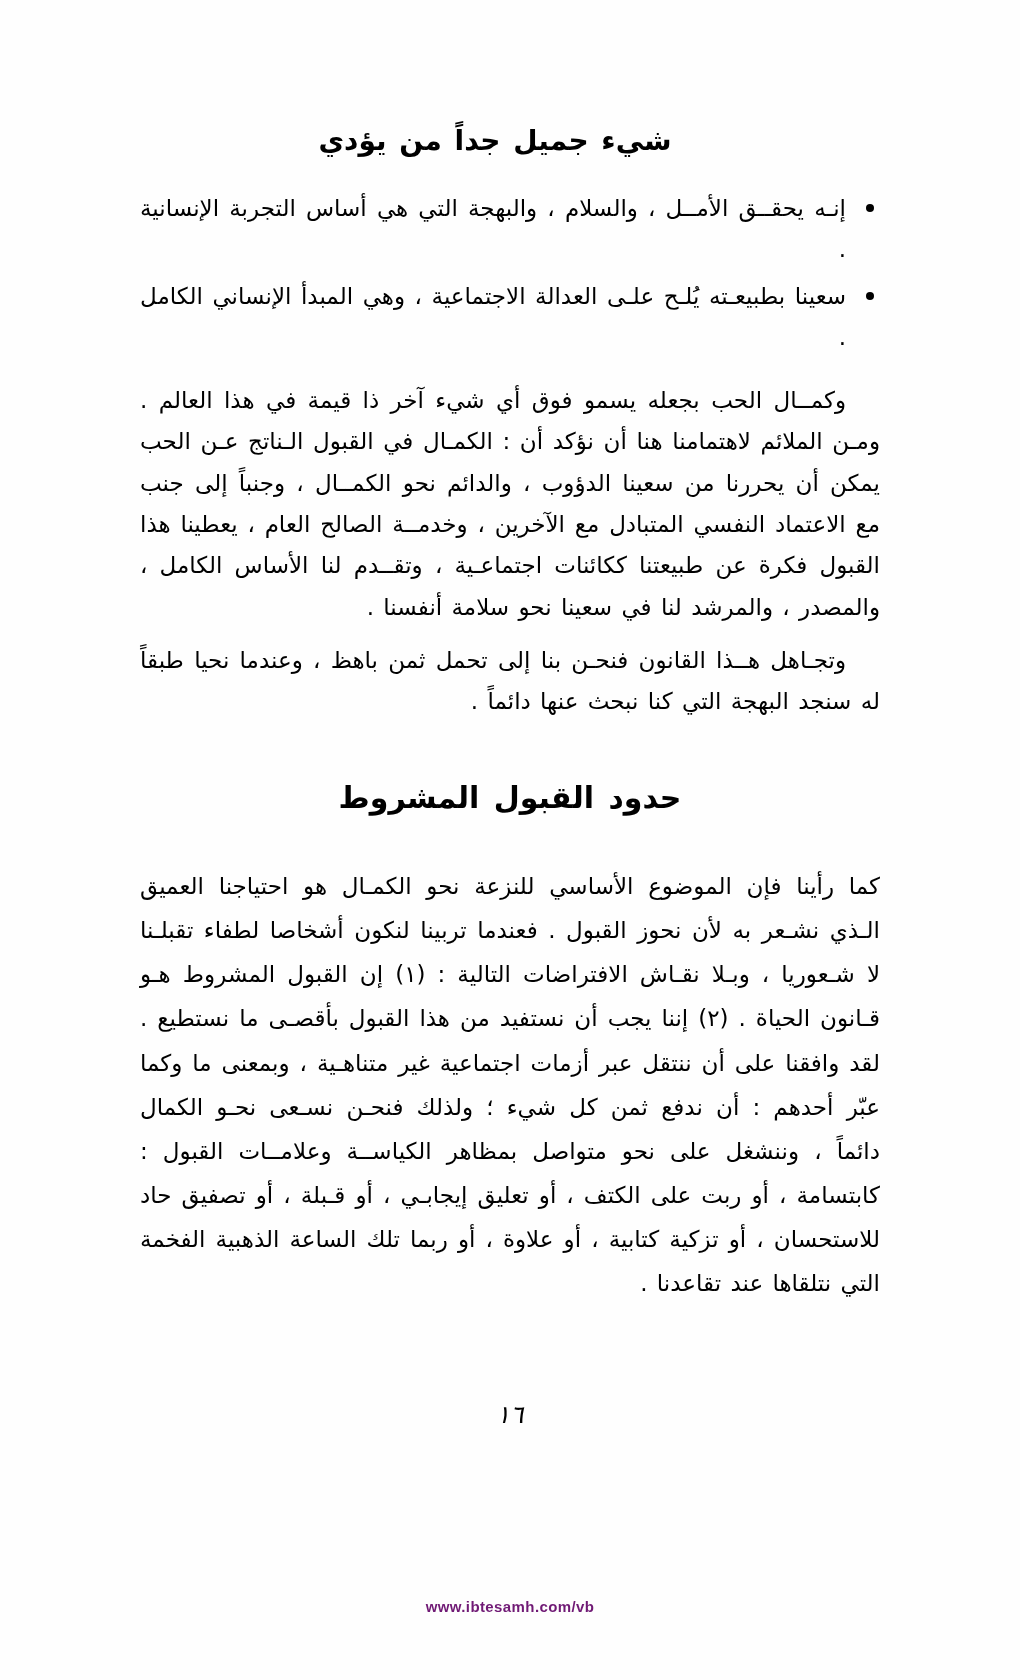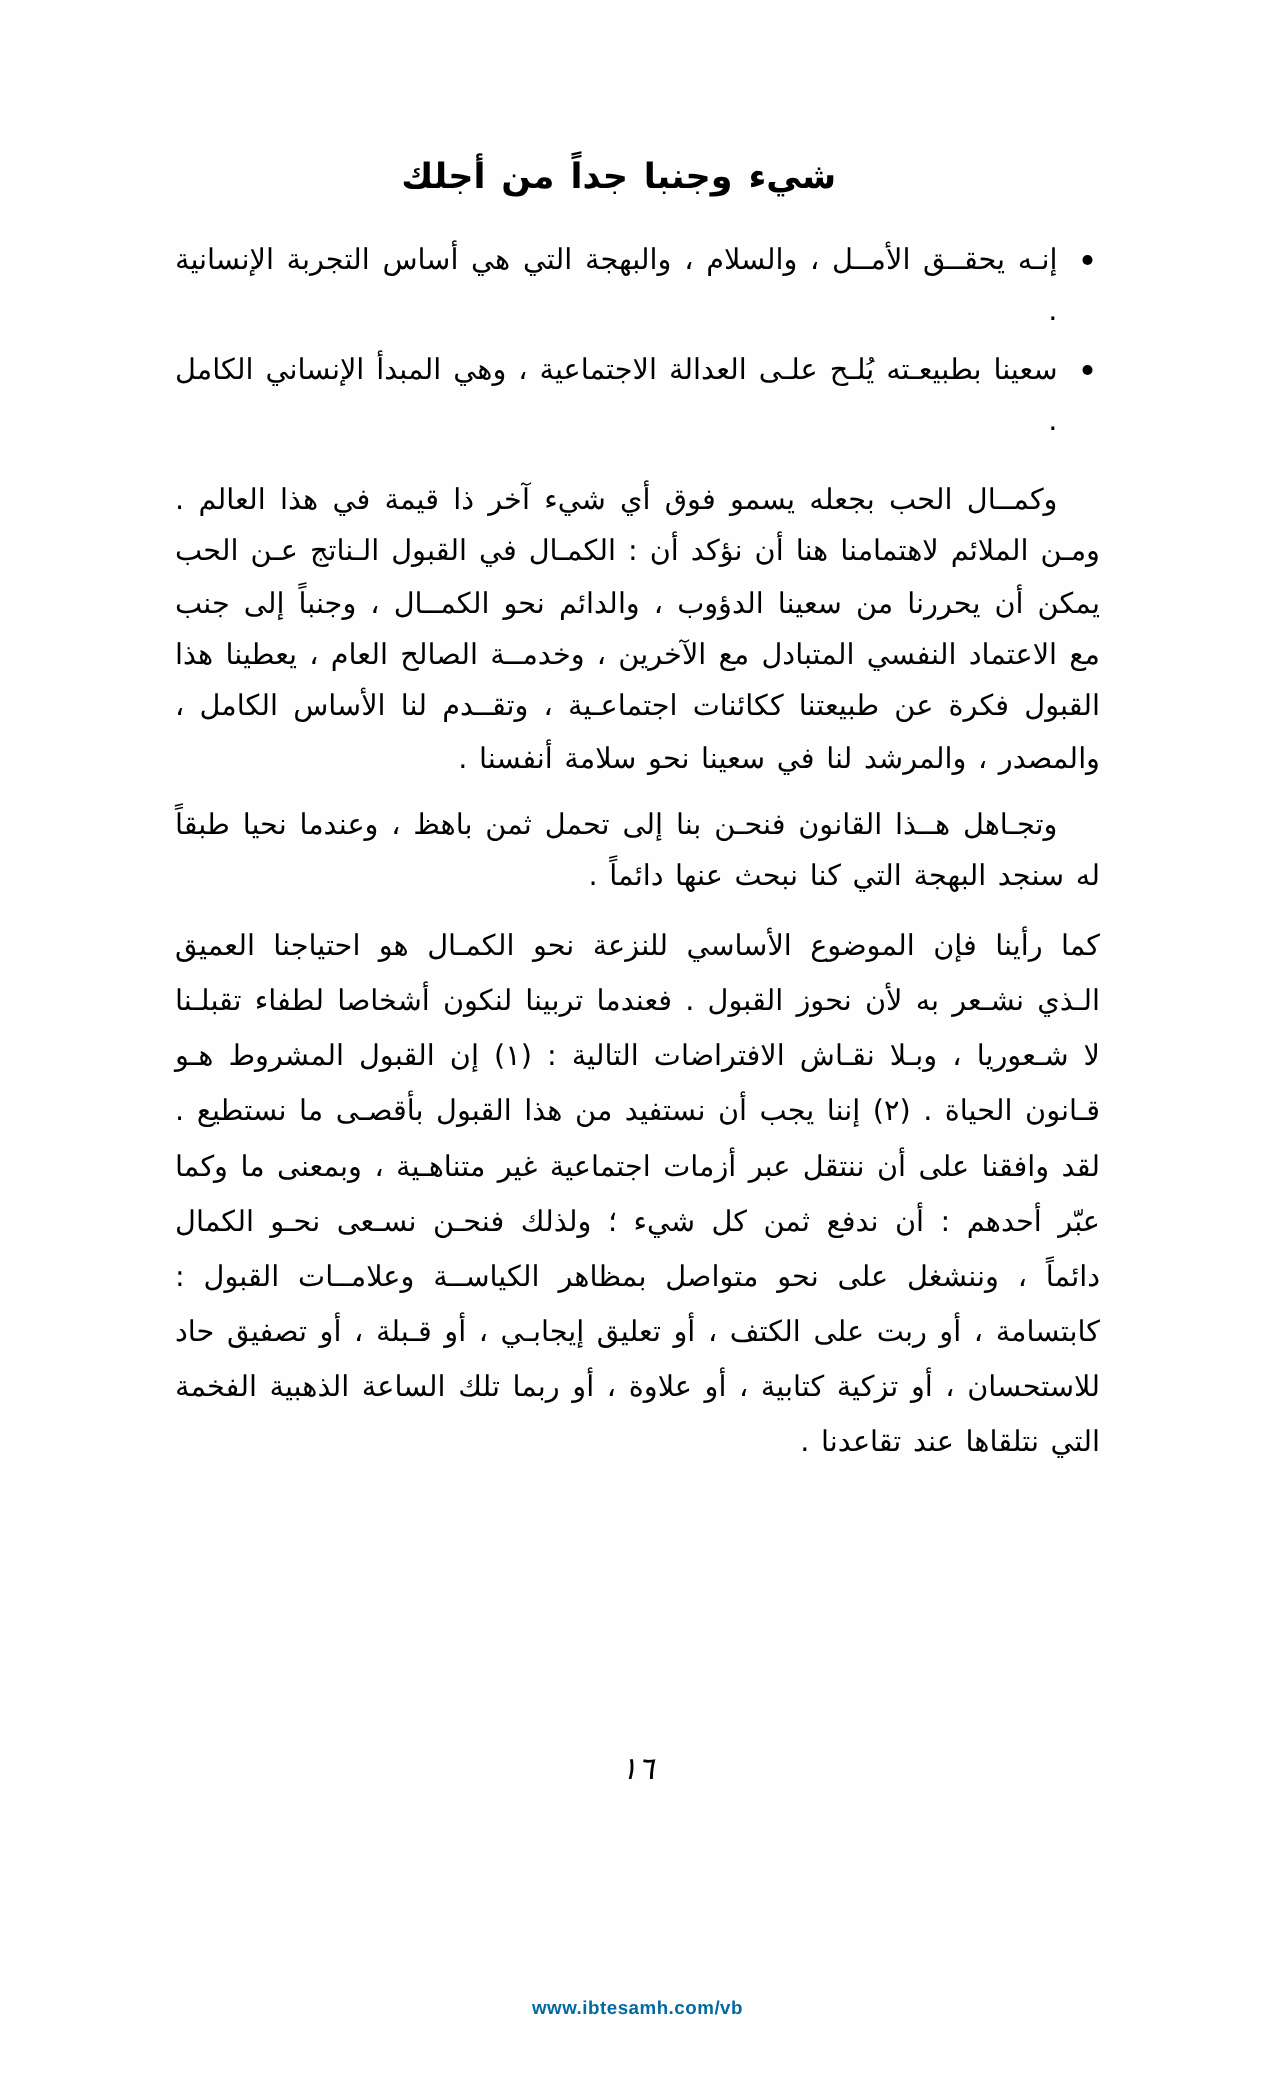--- a/index.html
+++ b/index.html
@@ -109,55 +109,56 @@
   }
 
   .watermark {
     position: absolute;
     top: 1598px;
     left: 0;
     width: 100%;
     text-align: center;
     font-size: 15px;
     font-weight: 700;
-    color: #0369a1;
+    color: #701a75;
     direction: ltr;
     letter-spacing: 0.4px;
     font-family: "Liberation Sans", sans-serif;
   }
 </style>
 </head>
 <body>
 
 <div class="page-scan">
 
   <div class="page-body">
 
     <div>
 
-      <h1 class="doc-title">شيء وجنبا جداً من أجلك</h1>
+      <h1 class="doc-title">شيء جميل جداً من يؤدي</h1>
 
       <ul class="bullet-list">
         <li class="bullet-item">
           <span class="bullet-dot"></span>
           <span>إنـه يحقــق الأمــل ، والسلام ، والبهجة التي هي أساس التجربة الإنسانية .</span>
         </li>
         <li class="bullet-item">
           <span class="bullet-dot"></span>
           <span>سعينا بطبيعـته يُلـح علـى العدالة الاجتماعية ، وهي المبدأ الإنساني الكامل .</span>
         </li>
       </ul>
 
       <p class="body-paragraph">وكمــال الحب بجعله يسمو فوق أي شيء آخر ذا قيمة في هذا العالم . ومـن الملائم لاهتمامنا هنا أن نؤكد أن : الكمـال في القبول الـناتج عـن الحب يمكن أن يحررنا من سعينا الدؤوب ، والدائم نحو الكمــال ، وجنباً إلى جنب مع الاعتماد النفسي المتبادل مع الآخرين ، وخدمــة الصالح العام ، يعطينا هذا القبول فكرة عن طبيعتنا ككائنات اجتماعـية ، وتقــدم لنا الأساس الكامل ، والمصدر ، والمرشد لنا في سعينا نحو سلامة أنفسنا .</p>
 
       <p class="body-paragraph">وتجـاهل هــذا القانون فنحـن بنا إلى تحمل ثمن باهظ ، وعندما نحيا طبقاً له سنجد البهجة التي كنا نبحث عنها دائماً .</p>
     </div>
 
     <div class="section-two">
 
+      <h2 class="section-heading">حدود القبول المشروط</h2>
 
       <p class="body-paragraph">كما رأينا فإن الموضوع الأساسي للنزعة نحو الكمـال هو احتياجنا العميق الـذي نشـعر به لأن نحوز القبول . فعندما تربينا لنكون أشخاصا لطفاء تقبلـنا لا شـعوريا ، وبـلا نقـاش الافتراضات التالية : (١) إن القبول المشروط هـو قـانون الحياة . (٢) إننا يجب أن نستفيد من هذا القبول بأقصـى ما نستطيع . لقد وافقنا على أن ننتقل عبر أزمات اجتماعية غير متناهـية ، وبمعنى ما وكما عبّر أحدهم : أن ندفع ثمن كل شيء ؛ ولذلك فنحـن نسـعى نحـو الكمال دائماً ، وننشغل على نحو متواصل بمظاهر الكياســة وعلامــات القبول : كابتسامة ، أو ربت على الكتف ، أو تعليق إيجابـي ، أو قـبلة ، أو تصفيق حاد للاستحسان ، أو تزكية كتابية ، أو علاوة ، أو ربما تلك الساعة الذهبية الفخمة التي نتلقاها عند تقاعدنا .</p>
     </div>
 
   </div>
 
   <div class="page-number">١٦</div>
 
   <div class="watermark">www.ibtesamh.com/vb</div>
 

